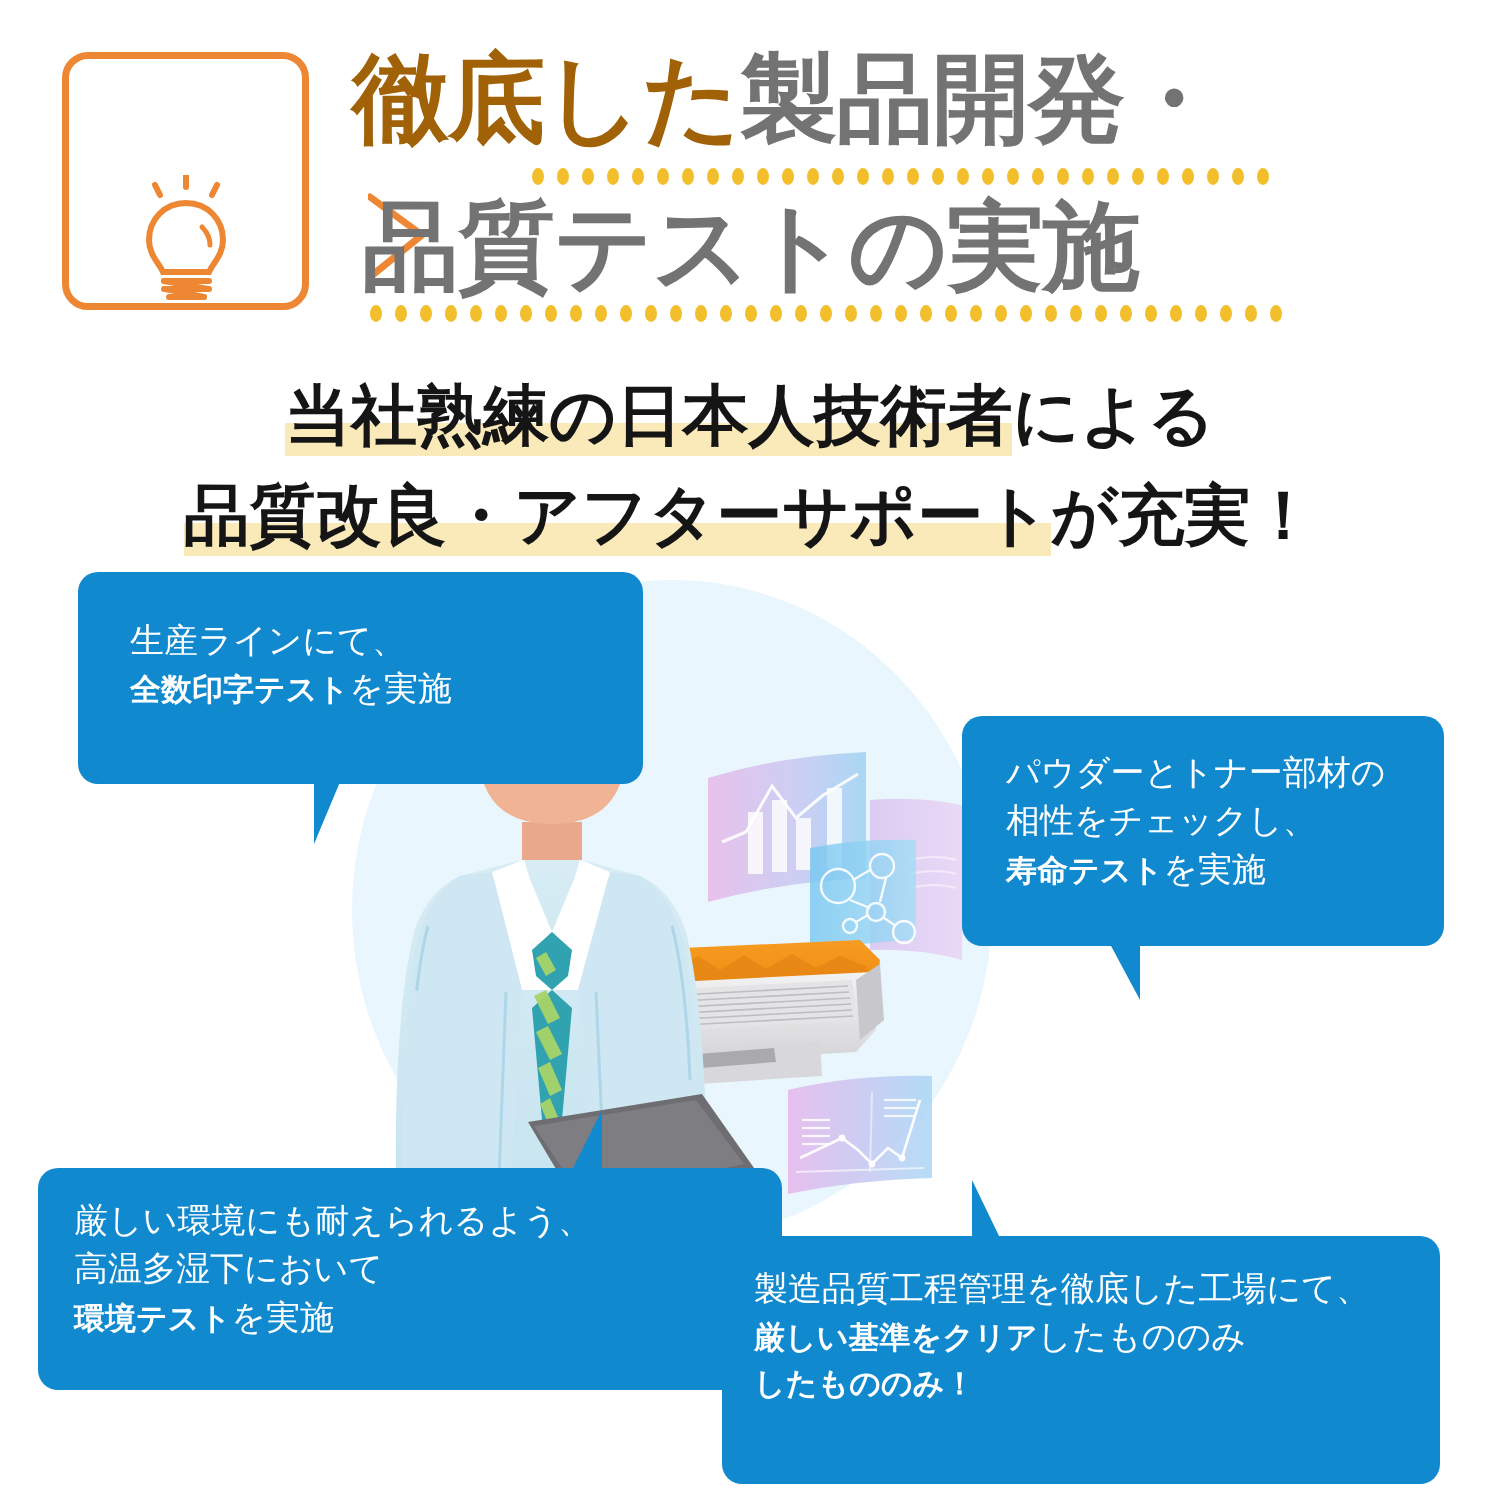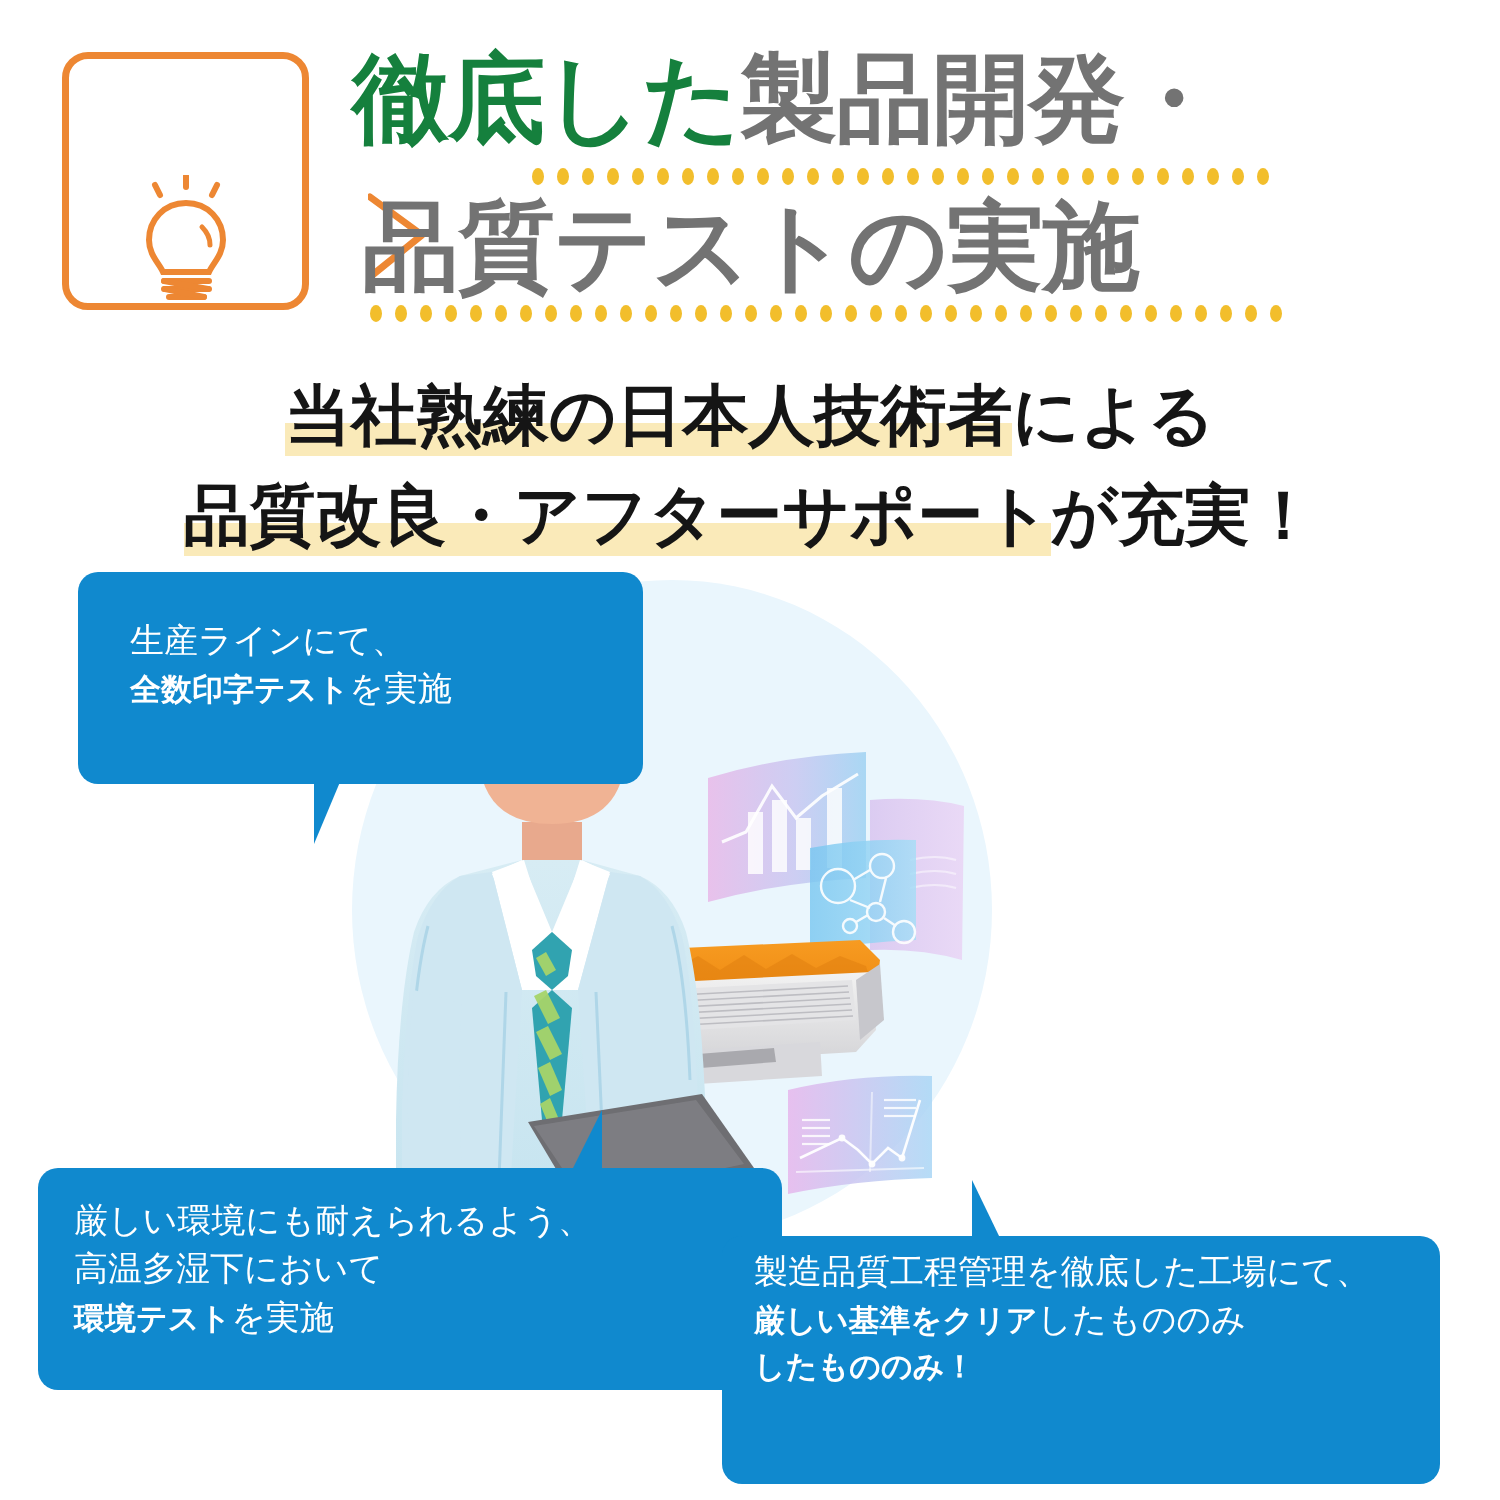--- a/index.html
+++ b/index.html
@@ -22,21 +22,21 @@
     color:#ED8733;font-size:49px;font-weight:bold;letter-spacing:2px;
     font-family:"Liberation Sans",sans-serif;
   }
   .bulb-wrap{position:absolute;left:50%;top:116px;transform:translateX(-50%);}
   .badge-tail{position:absolute;left:299px;top:132px;}
 
   
   .title-block{position:absolute;left:352px;top:48px;width:1000px;}
   .title-line{font-size:97px;font-weight:bold;line-height:1.06;white-space:nowrap;
     font-family:"DejaVu Sans","Liberation Sans",sans-serif;letter-spacing:-1px;}
-  .t-black{color:#15803d;}
+  .t-black{color:#a16207;}
   .t-orange{color:#737373;}
   .title-line-1{position:absolute;left:0;top:0;}
   .title-line-2{position:absolute;left:10px;top:148px;}
   .dots-row{position:absolute;height:17px;}
   .dots-row i{
     display:inline-block;width:12px;height:17px;border-radius:50%;
     background:#F2BE2C;margin-right:13px;vertical-align:top;
   }
   .dots-1{left:532px;top:168px;width:760px;overflow:hidden;}
   .dots-2{left:370px;top:305px;width:925px;overflow:hidden;}
@@ -78,21 +78,21 @@
   .bubble-2{left:962px;top:716px;width:482px;height:230px;padding:32px 0 0 44px;}
   .bubble-2 .tail{left:132px;top:228px;
     border-right:30px solid #1089CE;border-left:16px solid transparent;
     border-bottom:56px solid transparent;}
 
   .bubble-3{left:38px;top:1168px;width:744px;height:222px;padding:28px 0 0 36px;}
   .bubble-3 .tail{left:520px;top:-58px;
     border-right:30px solid #1089CE;border-left:14px solid transparent;
     border-top:60px solid transparent;}
 
-  .bubble-4{left:722px;top:1236px;width:718px;height:248px;padding:11px 0 0 32px;}
+  .bubble-4{left:722px;top:1236px;width:718px;height:248px;padding:28px 0 0 32px;}
   .bubble-4 .tail{left:250px;top:-56px;
     border-left:28px solid #1089CE;border-right:16px solid transparent;
     border-top:58px solid transparent;}
 </style>
 </head>
 <body>
 
 <div id="stage">
 
   <div class="point-badge">
@@ -328,20 +328,26 @@
       </g>
     </svg>
   </div>
 
   <div class="bubble bubble-1">
     <div class="tail"></div>
     <p class="bb-sm bb-reg">生産ラインにて、</p>
     <p><span class="bb-lg">全数印字テスト</span><span class="bb-sm bb-reg">を実施</span></p>
   </div>
 
+  <div class="bubble bubble-2">
+    <div class="tail"></div>
+    <p class="bb-sm bb-reg">パウダーとトナー部材の</p>
+    <p class="bb-sm bb-reg">相性をチェックし、</p>
+    <p><span class="bb-lg">寿命テスト</span><span class="bb-sm bb-reg">を実施</span></p>
+  </div>
 
   <div class="bubble bubble-3">
     <div class="tail"></div>
     <p class="bb-sm bb-reg">厳しい環境にも耐えられるよう、</p>
     <p class="bb-sm bb-reg">高温多湿下において</p>
     <p><span class="bb-lg">環境テスト</span><span class="bb-sm bb-reg">を実施</span></p>
   </div>
 
   <div class="bubble bubble-4">
     <div class="tail"></div>

